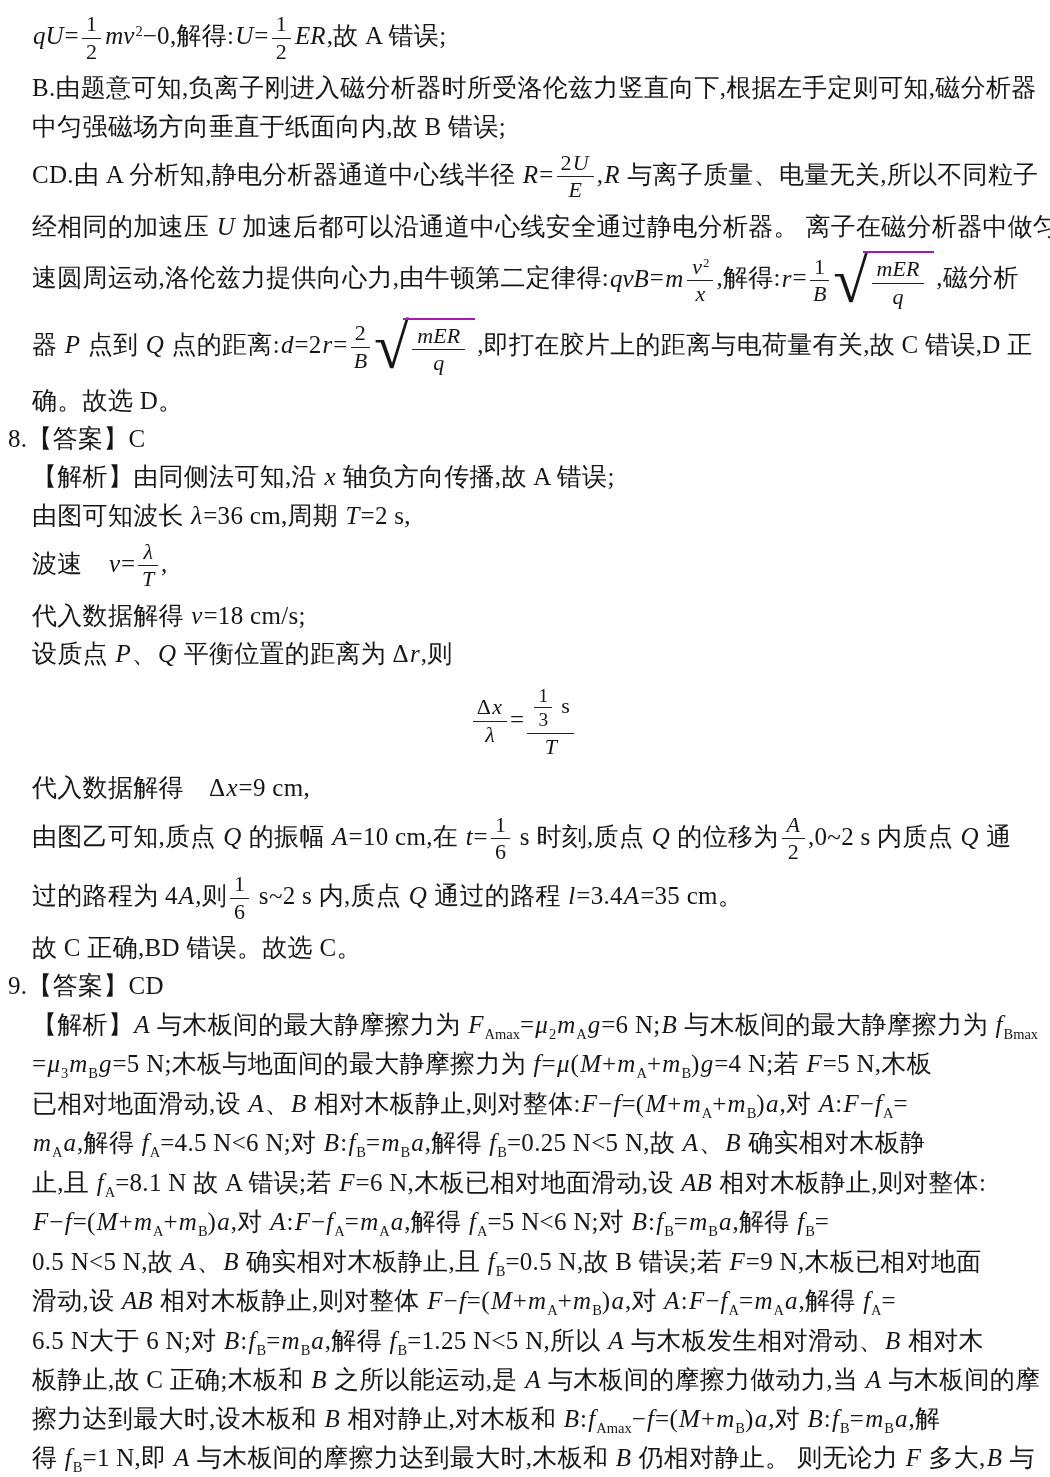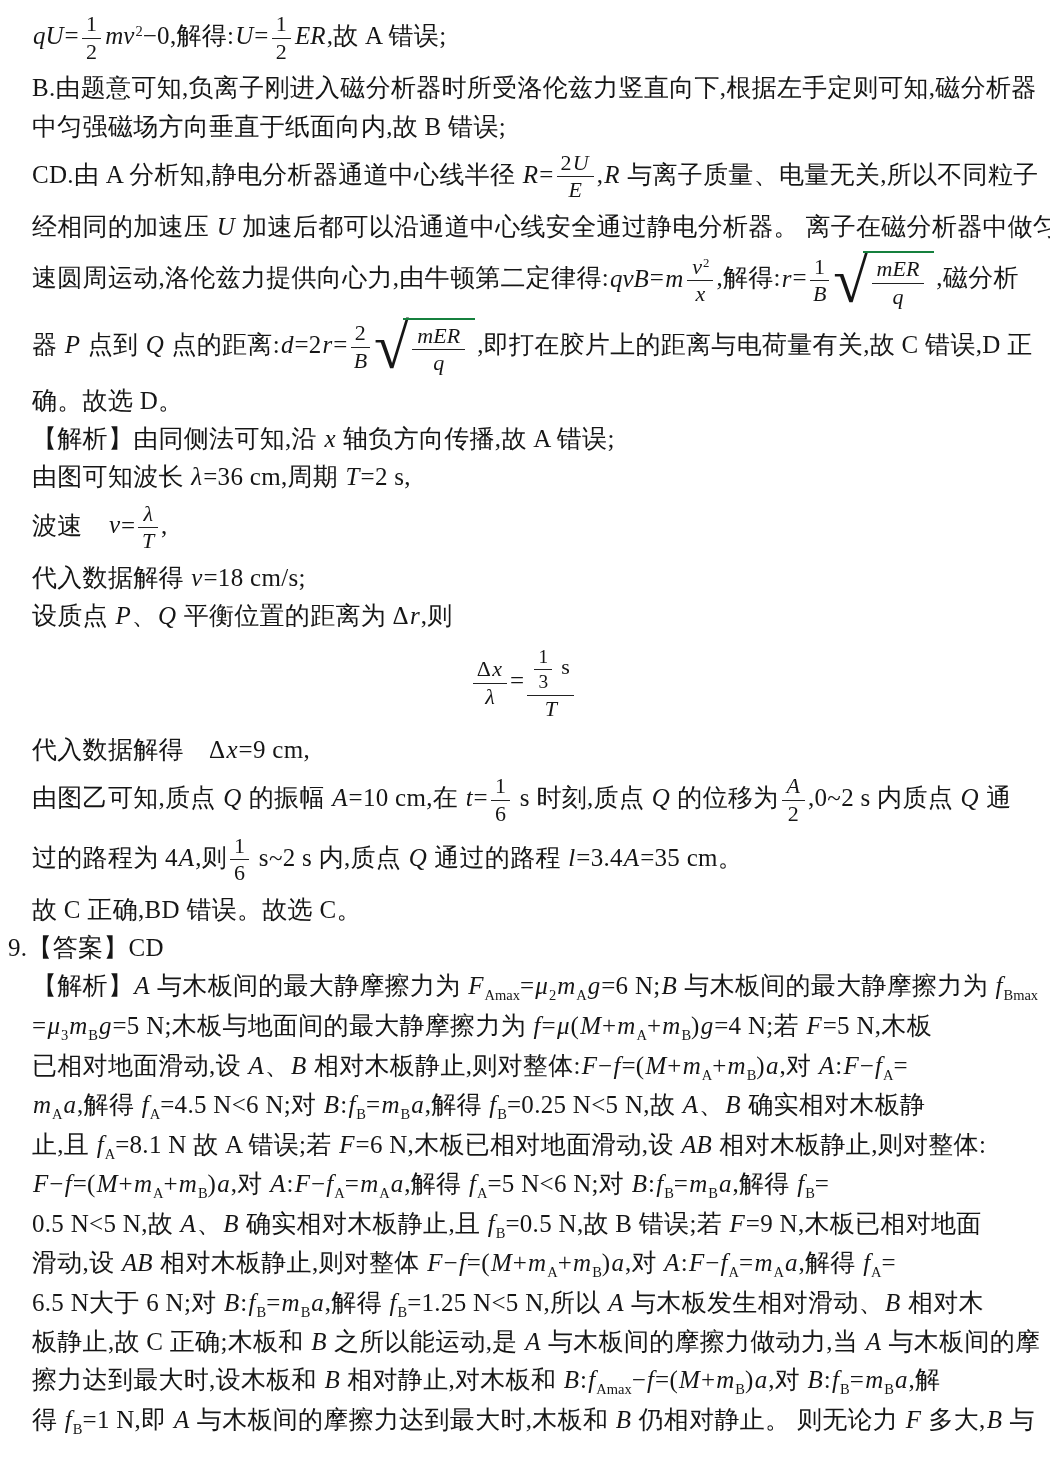--- a/index.html
+++ b/index.html
@@ -21,40 +21,41 @@
   .sb{font-size:0.58em;vertical-align:-0.38em;letter-spacing:0;}
   .sp{font-size:0.58em;vertical-align:0.55em;letter-spacing:0;}
   .fr{
     display:inline-block;vertical-align:middle;text-align:center;
     font-size:0.88em;line-height:1.12;margin:1px 3px;letter-spacing:0;
   }
   .fr .n{display:block;border-bottom:1.6px solid #222;padding:0 4px 1px;}
   .fr .d{display:block;padding-top:1px;}
   .sq{display:inline-flex;align-items:center;vertical-align:middle;margin:1px 2px 1px 1px;}
   .sq .rd{font-size:2.55em;line-height:0.72;font-weight:300;margin-right:-6px;}
-  .sq .rc{border-top:2px solid #15803d;padding:3px 7px 0 6px;}
+  .sq .rc{border-top:2px solid #a21caf;padding:3px 7px 0 6px;}
 </style>
 </head>
 <body style="background: rgb(255, 255, 255); color: rgb(22, 22, 22);">
 
 <div class="page">
     <div class="line roomy"><span class="it">qU</span><span class="tx">=</span><span class="fr"><span class="n"><span class="tx">1</span></span><span class="d"><span class="tx">2</span></span></span><span class="it">mv</span><span class="sp">2</span><span class="tx">−0,解得:</span><span class="it">U</span><span class="tx">=</span><span class="fr"><span class="n"><span class="tx">1</span></span><span class="d"><span class="tx">2</span></span></span><span class="it">ER</span><span class="tx">,故 A 错误;</span></div>
     <div class="line"><span class="tx">B.由题意可知,负离子刚进入磁分析器时所受洛伦兹力竖直向下,根据左手定则可知,磁分析器</span></div>
     <div class="line"><span class="tx">中匀强磁场方向垂直于纸面向内,故 B 错误;</span></div>
     <div class="line roomy"><span class="tx">CD.由 A 分析知,静电分析器通道中心线半径 </span><span class="it">R</span><span class="tx">=</span><span class="fr"><span class="n"><span class="tx">2</span><span class="it">U</span></span><span class="d"><span class="it">E</span></span></span><span class="tx">,</span><span class="it">R</span><span class="tx"> 与离子质量、电量无关,所以不同粒子</span></div>
     <div class="line"><span class="tx">经相同的加速压 </span><span class="it">U</span><span class="tx"> 加速后都可以沿通道中心线安全通过静电分析器。 离子在磁分析器中做匀</span></div>
     <div class="line roomy"><span class="tx">速圆周运动,洛伦兹力提供向心力,由牛顿第二定律得:</span><span class="it">qvB</span><span class="tx">=</span><span class="it">m</span><span class="fr"><span class="n"><span class="it">v</span><span class="sp">2</span></span><span class="d"><span class="it">x</span></span></span><span class="tx">,解得:</span><span class="it">r</span><span class="tx">=</span><span class="fr"><span class="n"><span class="tx">1</span></span><span class="d"><span class="it">B</span></span></span><span class="sq">
         <span class="rd">√</span>
         <span class="rc"><span class="fr"><span class="n"><span class="it">mER</span></span><span class="d"><span class="it">q</span></span></span></span>
       </span><span class="tx">,磁分析</span></div>
     <div class="line roomy"><span class="tx">器 </span><span class="it">P</span><span class="tx"> 点到 </span><span class="it">Q</span><span class="tx"> 点的距离:</span><span class="it">d</span><span class="tx">=2</span><span class="it">r</span><span class="tx">=</span><span class="fr"><span class="n"><span class="tx">2</span></span><span class="d"><span class="it">B</span></span></span><span class="sq">
         <span class="rd">√</span>
         <span class="rc"><span class="fr"><span class="n"><span class="it">mER</span></span><span class="d"><span class="it">q</span></span></span></span>
       </span><span class="tx">,即打在胶片上的距离与电荷量有关,故 C 错误,D 正</span></div>
     <div class="line"><span class="tx">确。故选 D。</span></div>
+    <div class="line qnum"><span class="tx">8.【答案】C</span></div>
     <div class="line"><span class="tx">【解析】由同侧法可知,沿 </span><span class="it">x</span><span class="tx"> 轴负方向传播,故 A 错误;</span></div>
     <div class="line"><span class="tx">由图可知波长 </span><span class="it">λ</span><span class="tx">=36 cm,周期 </span><span class="it">T</span><span class="tx">=2 s,</span></div>
     <div class="line roomy"><span class="tx">波速　</span><span class="it">v</span><span class="tx">=</span><span class="fr"><span class="n"><span class="it">λ</span></span><span class="d"><span class="it">T</span></span></span><span class="tx">,</span></div>
     <div class="line"><span class="tx">代入数据解得 </span><span class="it">v</span><span class="tx">=18 cm/s;</span></div>
     <div class="line"><span class="tx">设质点 </span><span class="it">P</span><span class="tx">、</span><span class="it">Q</span><span class="tx"> 平衡位置的距离为 Δ</span><span class="it">r</span><span class="tx">,则</span></div>
     <div class="line center display"><span class="fr"><span class="n"><span class="tx">Δ</span><span class="it">x</span></span><span class="d"><span class="it">λ</span></span></span><span class="tx">=</span><span class="fr"><span class="n"><span class="fr"><span class="n"><span class="tx">1</span></span><span class="d"><span class="tx">3</span></span></span><span class="tx"> s</span></span><span class="d"><span class="it">T</span></span></span></div>
     <div class="line"><span class="tx">代入数据解得　Δ</span><span class="it">x</span><span class="tx">=9 cm,</span></div>
     <div class="line roomy"><span class="tx">由图乙可知,质点 </span><span class="it">Q</span><span class="tx"> 的振幅 </span><span class="it">A</span><span class="tx">=10 cm,在 </span><span class="it">t</span><span class="tx">=</span><span class="fr"><span class="n"><span class="tx">1</span></span><span class="d"><span class="tx">6</span></span></span><span class="tx"> s 时刻,质点 </span><span class="it">Q</span><span class="tx"> 的位移为</span><span class="fr"><span class="n"><span class="it">A</span></span><span class="d"><span class="tx">2</span></span></span><span class="tx">,0~2 s 内质点 </span><span class="it">Q</span><span class="tx"> 通</span></div>
     <div class="line roomy"><span class="tx">过的路程为 4</span><span class="it">A</span><span class="tx">,则</span><span class="fr"><span class="n"><span class="tx">1</span></span><span class="d"><span class="tx">6</span></span></span><span class="tx"> s~2 s 内,质点 </span><span class="it">Q</span><span class="tx"> 通过的路程 </span><span class="it">l</span><span class="tx">=3.4</span><span class="it">A</span><span class="tx">=35 cm。</span></div>
     <div class="line"><span class="tx">故 C 正确,BD 错误。故选 C。</span></div>

